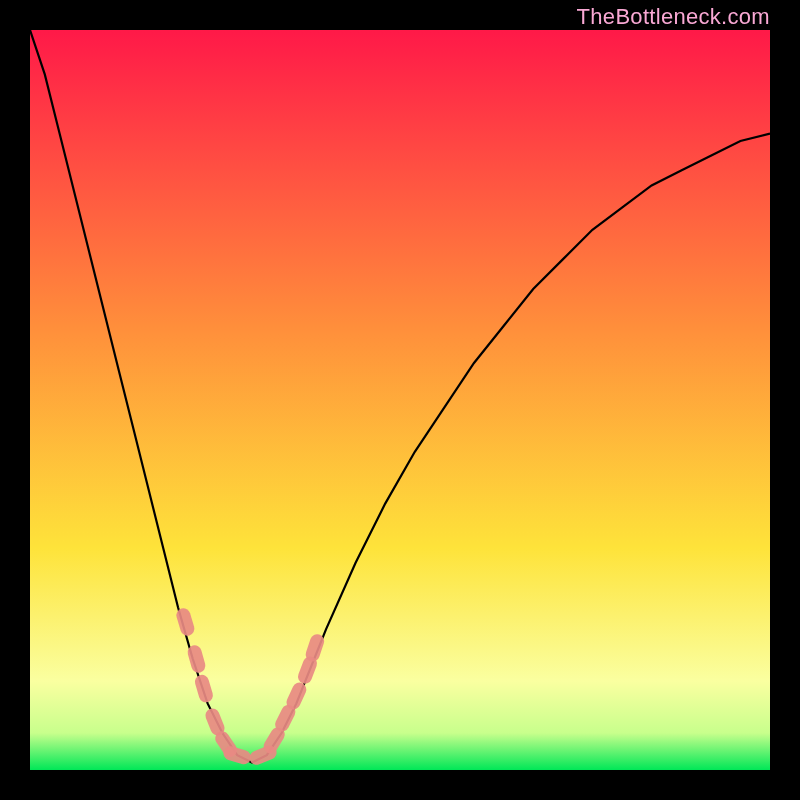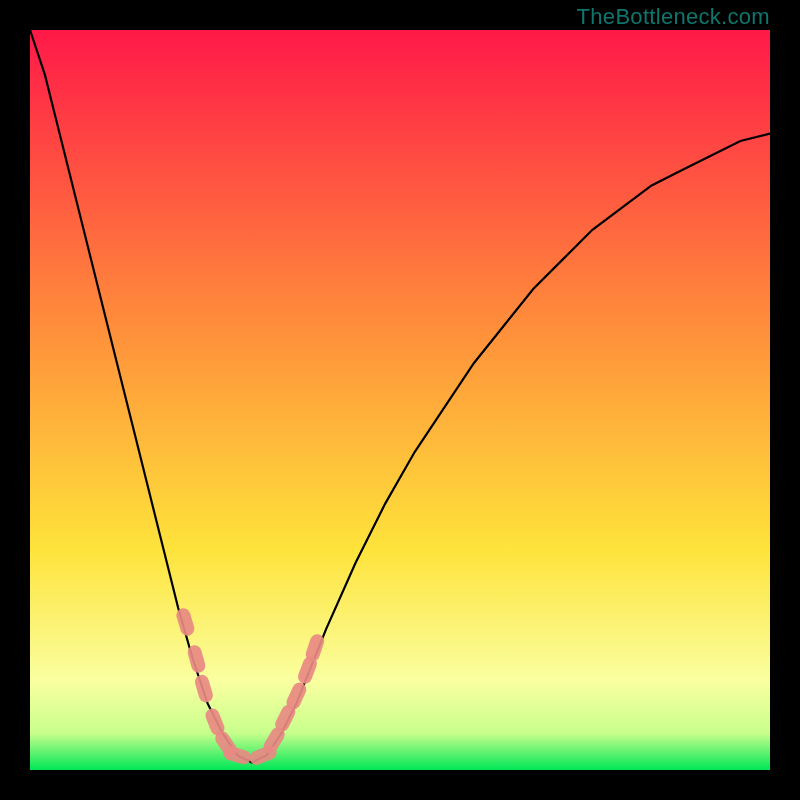--- a/index.html
+++ b/index.html
@@ -24,21 +24,21 @@
     left: 30px;
     top: 30px;
     width: 740px;
     height: 740px;
     overflow: hidden;
   }
   .watermark {
     position: absolute;
     top: 4px;
     right: 30px;
-    color: #0f766e;
+    color: #f9a8d4;
     font-size: 22px;
     font-weight: 500;
     letter-spacing: 0.3px;
     font-family: "Segoe UI", Arial, sans-serif;
   }
 </style>
 </head>
 <body>
 
 <div class="frame">

